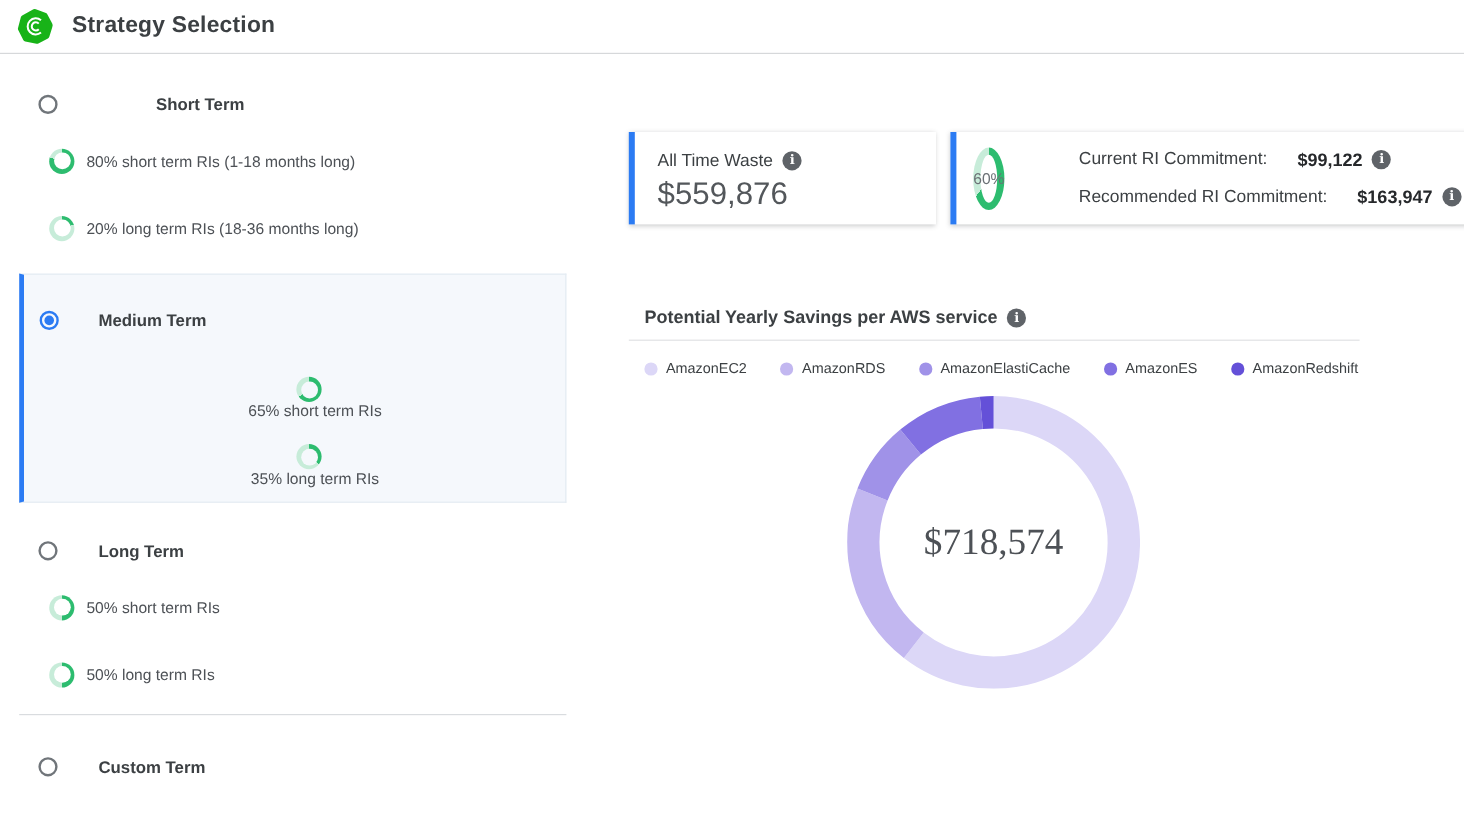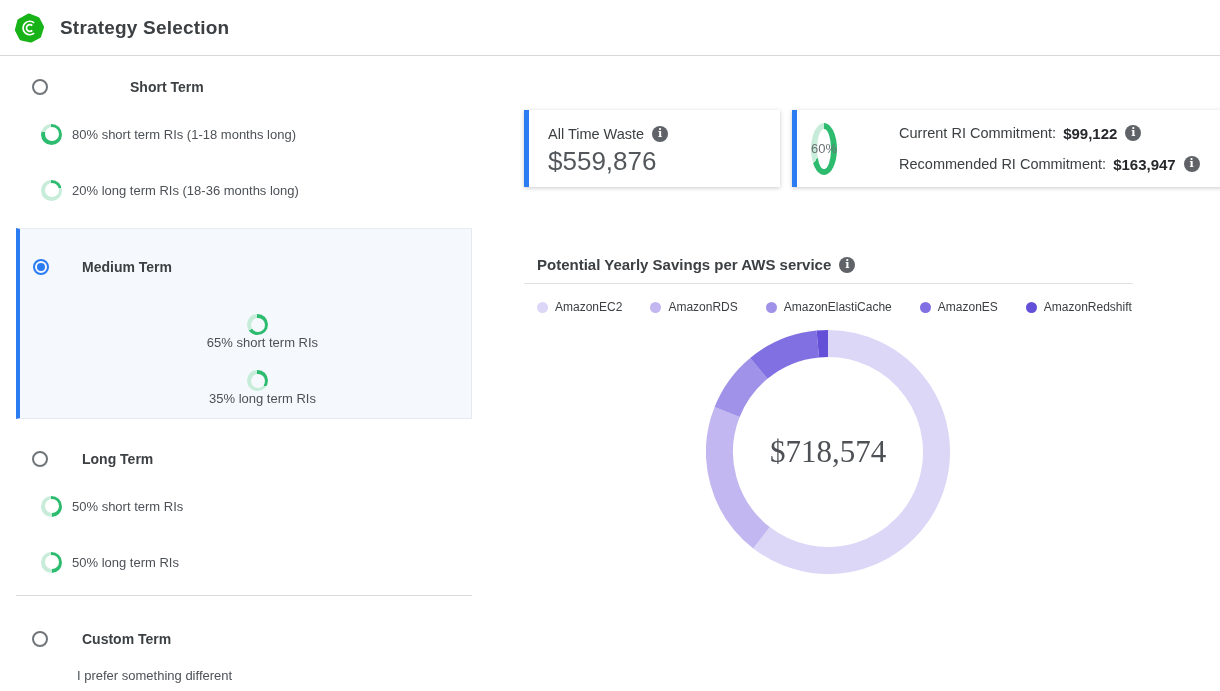--- a/index.html
+++ b/index.html
@@ -1,18 +1,18 @@
 <!DOCTYPE html>
 <html><head>
 <meta charset="utf-8">
 <style>
   * { margin:0; padding:0; box-sizing:border-box; }
   html,body { width:1220px; height:691px; background:#fff; overflow:hidden;
               font-family:"Liberation Sans","DejaVu Sans",sans-serif; }
-  .header { position:absolute; left:0; top:0; width:1220px; height:56px;
+  .header { position:absolute; left:0; top:0; width:1220px; height:45px;
             border-bottom:1px solid #d6d8da; display:flex; align-items:center; }
   .logo { width:30px; height:30px; margin-left:14px; }
   .page-title { margin-left:16px; font-size:19px; font-weight:bold; color:#3c4043; letter-spacing:.2px; }
 
   
   .sidebar { position:absolute; left:16px; top:64px; width:456px; }
   .option-row { display:flex; align-items:center; height:24px; padding-left:16px; cursor:pointer; }
   .sub-row { display:flex; align-items:center; height:24px; margin-left:25px; }
   .radio { width:16px; height:16px; border:2px solid #70757a; border-radius:50%; flex:0 0 16px; }
   .radio.checked { border-color:#2b7bf3; position:relative; }
@@ -44,21 +44,21 @@
                font:bold 11px/16px "DejaVu Serif",serif; text-align:center; margin-left:8px;
                flex:0 0 16px; cursor:pointer; }
   .card-value { font-size:26px; color:#53575b; margin-top:4px; }
   .card-commit { left:792px; top:110px; width:444px; height:77px; display:flex; align-items:center; }
   .ring60 { width:52px; height:52px; margin-left:14px; display:flex; align-items:center; justify-content:center; }
   .ring60 .ring-label { position:relative; z-index:1; font-size:13px; color:#6b7075; }
   .commit-lines { margin-left:62px; }
   .commit-line { display:flex; align-items:center; height:22px; }
   .commit-line + .commit-line { margin-top:9px; }
   .commit-label { font-size:14.5px; color:#3c4043; }
-  .commit-value { font-size:15px; font-weight:bold; color:#26282b; margin-left:7px; }
+  .commit-value { font-size:15px; font-weight:bold; color:#26282b; margin-left:25px; }
 
   
   .chart-title-row { position:absolute; left:537px; top:256px; display:flex; align-items:center; }
   .chart-title { font-size:15px; font-weight:bold; color:#3c4043; }
   .chart-divider { position:absolute; left:524px; top:283px; width:609px; height:1px; background:#e0e2e4; }
   .legend { position:absolute; left:537px; top:300px; display:flex; align-items:center; gap:28px; }
   .legend-item { display:flex; align-items:center; cursor:pointer; }
   .legend-dot { width:11px; height:11px; border-radius:50%; margin-right:7px; }
   .legend-label { font-size:12px; color:#3c4043; }
   .donut-wrap { position:absolute; left:706px; top:330px; width:244px; height:244px;font-family:Liberation Serif, serif; }
@@ -120,23 +120,20 @@
     <span class="ring ring-sm" style="background: conic-gradient(rgb(45, 188, 111) 50%, rgb(199, 236, 217) 0deg);"></span>
     <span class="sub-label">50% long term RIs</span>
   </div>
 
   <div class="divider"></div>
 
   <div class="option-row mt31">
     <span class="radio"></span>
     <span class="option-label">Custom Term</span>
   </div>
-  <div class="sub-row mt12">
-    <span class="note-label">I prefer something different</span>
-  </div>
 </div>
 
 <div class="card card-waste">
   <div class="card-label-row">
     <span class="card-label">All Time Waste</span>
     <span class="info-icon">i</span>
   </div>
   <div class="card-value">$559,876</div>
 </div>
 

